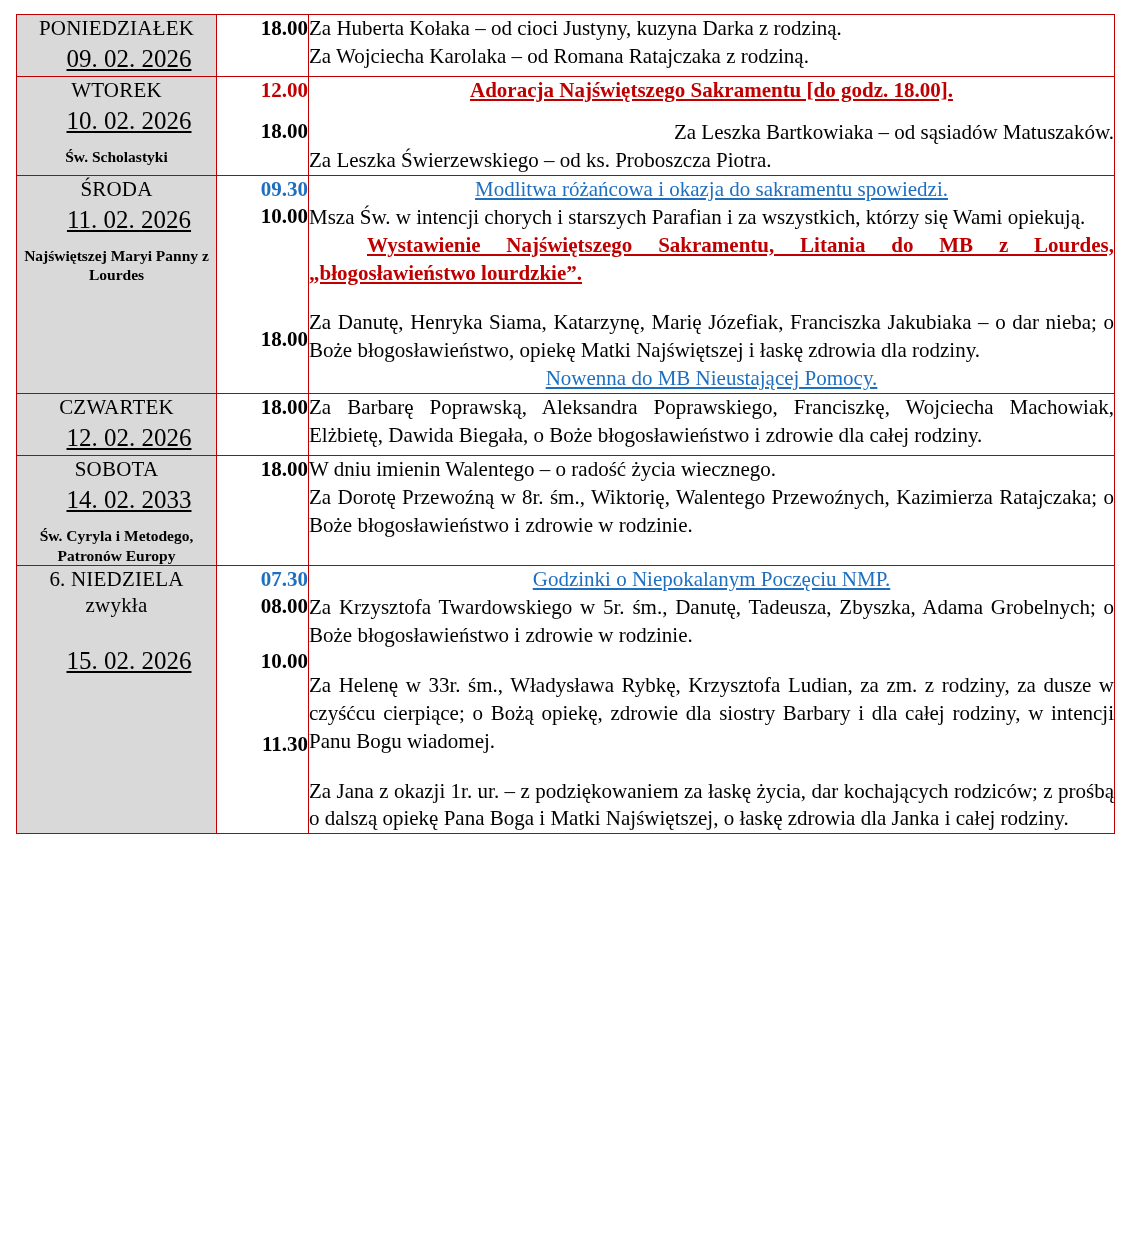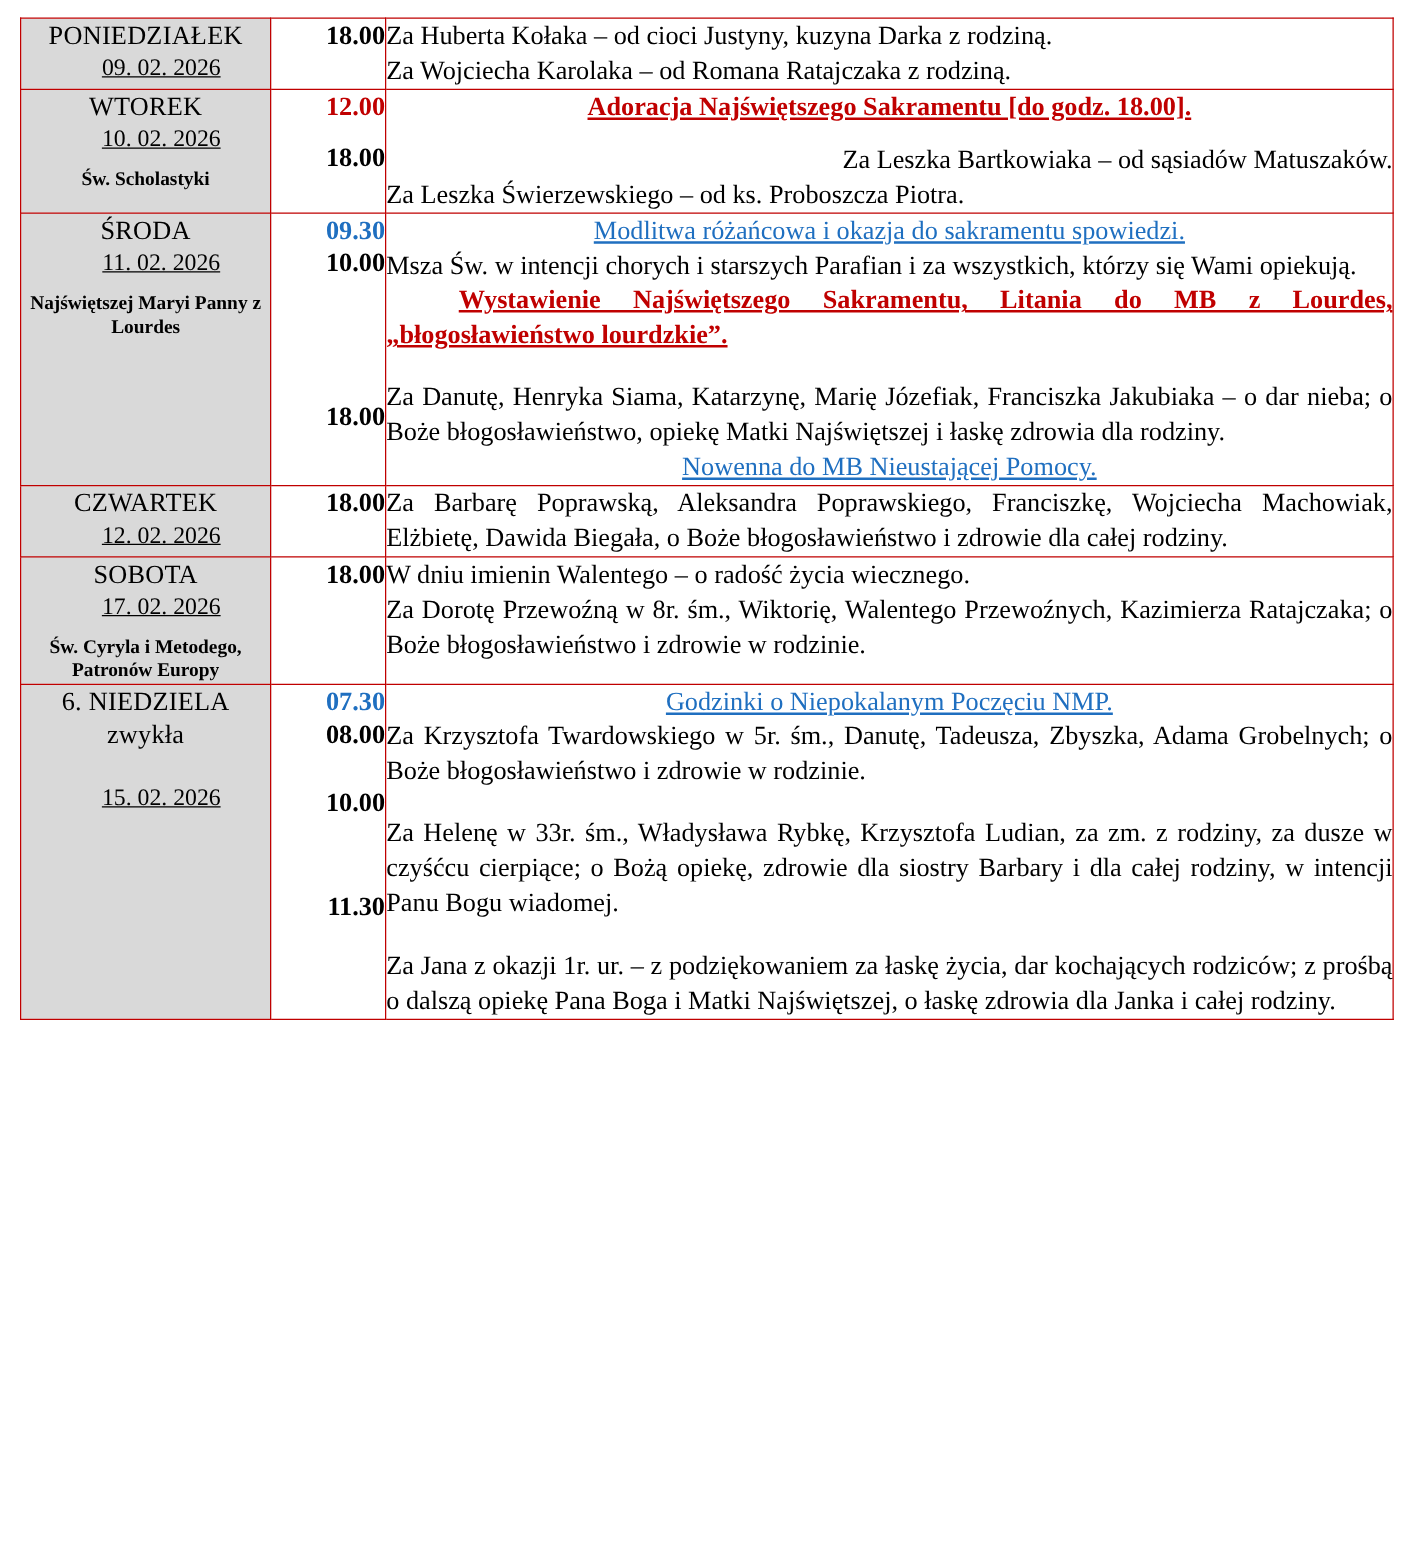--- a/index.html
+++ b/index.html
@@ -35,21 +35,21 @@
     background: #d9d9d9;
     text-align: center;
     padding: 8px 4px 10px 4px;
   }
   .day-name {
     font-size: 21px;
     letter-spacing: .2px;
     line-height: 1.25;
   }
   .day-date {
-    font-size: 19px;
+    font-size: 25px;
     text-decoration: underline;
     line-height: 1.35;
     margin-top: 1px;
     padding-left: 25px;
   }
   .day-saint {
     font-size: 15.5px;
     font-weight: bold;
     line-height: 1.25;
     margin-top: 9px;
@@ -163,21 +163,21 @@
         </td>
         <td class="body row-pad-bottom">
           <div class="line just">Za Barbarę Poprawską, Aleksandra Poprawskiego, Franciszkę, Wojciecha Machowiak, Elżbietę, Dawida Biegała, o Boże błogosławieństwo i zdrowie dla całej rodziny.</div>
         </td>
       </tr>
 
 
       <tr>
         <td class="day">
           <div class="day-name">SOBOTA</div>
-          <div class="day-date">17. 02. 2026</div>
+          <div class="day-date">14. 02. 2033</div>
           <div class="day-saint">Św. Cyryla i Metodego, Patronów Europy</div>
         </td>
         <td class="times">
           <div class="time">18.00</div>
         </td>
         <td class="body">
           <div class="line">W dniu imienin Walentego – o radość życia wiecznego.</div>
           <div class="line just">Za Dorotę Przewoźną w 8r. śm., Wiktorię, Walentego Przewoźnych, Kazimierza Ratajczaka; o Boże błogosławieństwo i zdrowie w rodzinie.</div>
         </td>
       </tr>

